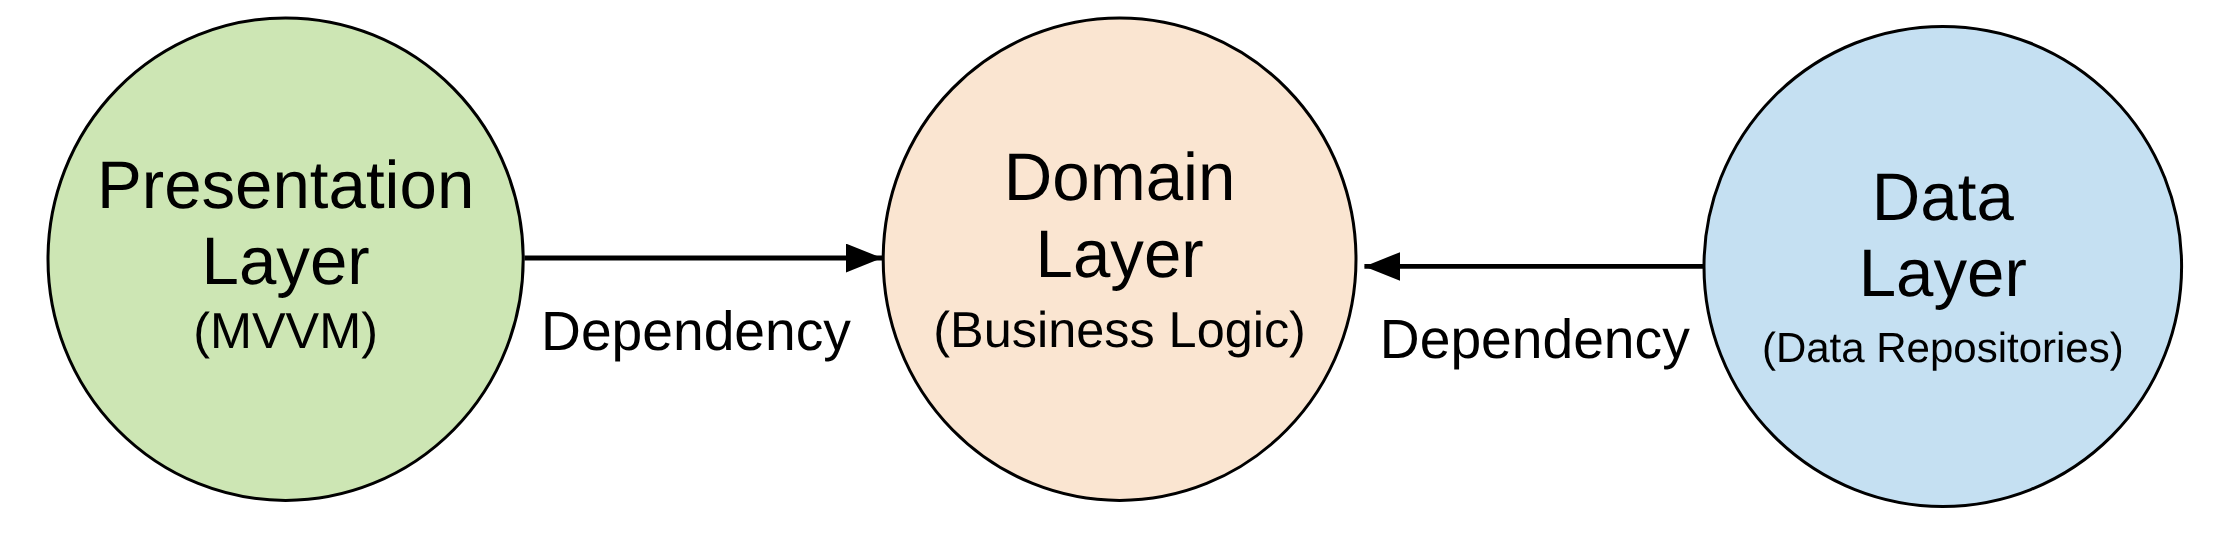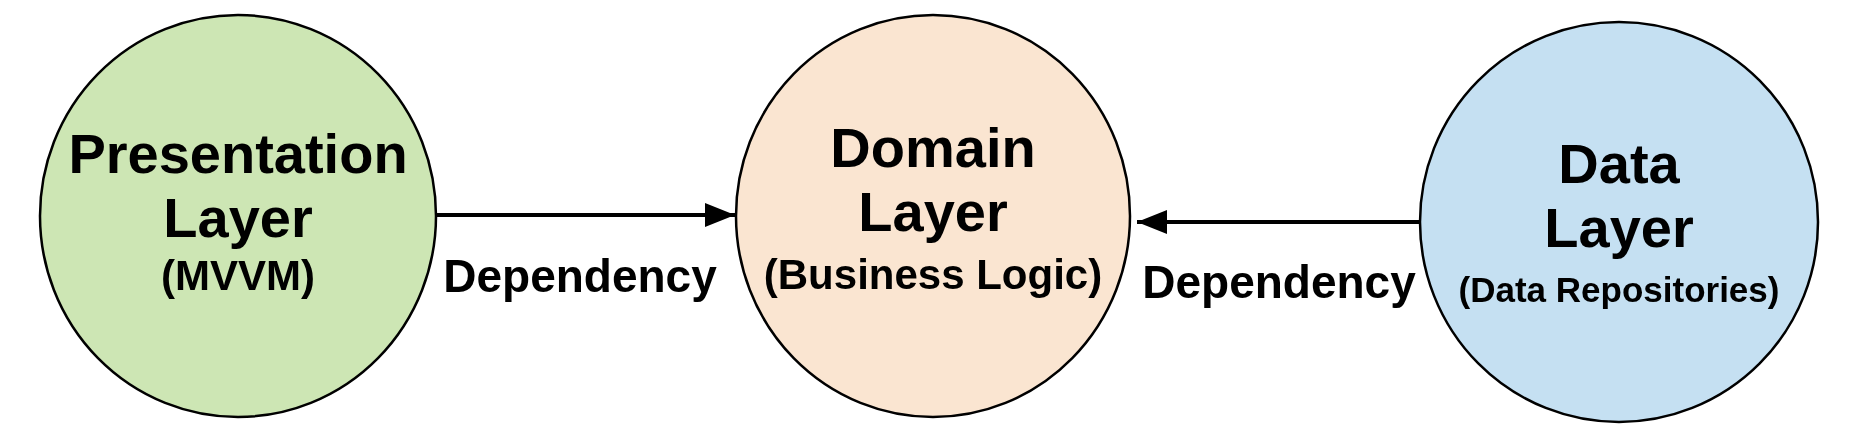--- a/index.html
+++ b/index.html
@@ -8,21 +8,20 @@
     background: #ffffff;
     width: 1862px;
     height: 446px;
     overflow: hidden;
     font-family: "Liberation Sans", sans-serif;
   }
   .diagram-wrap {
     position: relative;
     width: 1862px;
     height: 446px;
-    font-weight: bold;
   }
   svg {
     display: block;
   }
   text {
     font-family: "Liberation Sans", sans-serif;
     fill: #000000;
     text-anchor: middle;
   }
   .node-title { font-size: 56px; }

